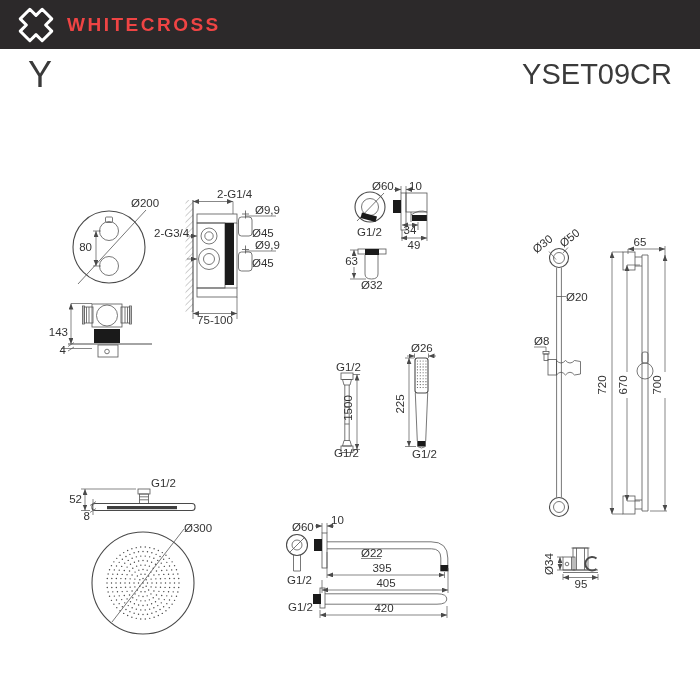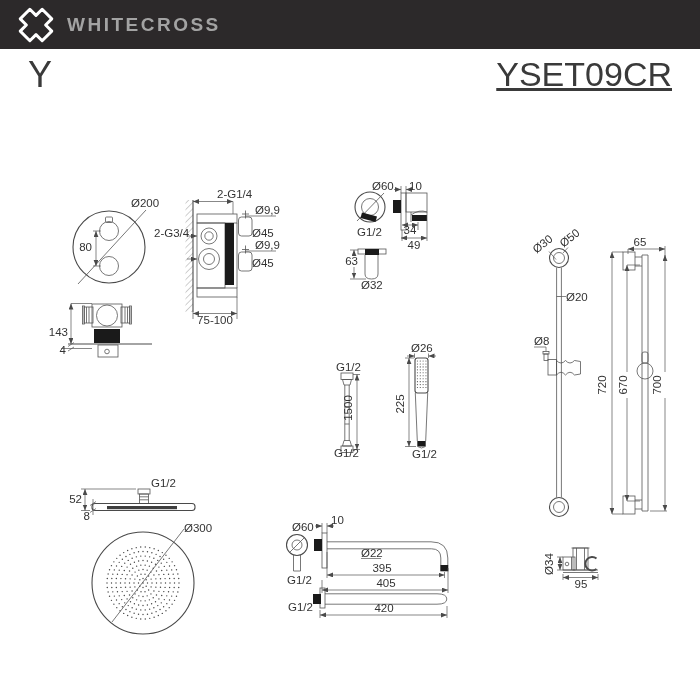--- a/index.html
+++ b/index.html
@@ -1,21 +1,21 @@
 <!DOCTYPE html>
 <html><head>
 <meta charset="utf-8">
 <style>
   html,body{margin:0;padding:0;background:#ffffff;}
   .page{width:700px;height:700px;position:relative;font-family:"Liberation Sans",sans-serif;background:#fff;overflow:hidden;}
   header.bar{height:49px;background:#2c292a;display:flex;align-items:center;padding-left:13px;box-sizing:border-box;}
-  .brand{color:#a3a3a3;font-size:19px;font-weight:bold;letter-spacing:2.5px;margin-left:8px;}
+  .brand{color:#ef4444;font-size:19px;font-weight:bold;letter-spacing:2.5px;margin-left:8px;}
   .titlerow{height:51px;display:flex;align-items:center;justify-content:space-between;padding:0 28px;box-sizing:border-box;color:#3a3a3a;}
   .series{font-size:36px;}
-  .model{font-size:34px;text-decoration:underline;}
+  .model{font-size:29px;}
   svg#drawing{display:block;}
   .ln{stroke:#555555;stroke-width:0.8;fill:none;}
   .lt{stroke:#4a4a4a;stroke-width:1.1;fill:none;}
   .dm{stroke:#555555;stroke-width:0.7;fill:none;}
   .blk{fill:#1a1a1a;stroke:none;}
   .band{fill:#3f3f3f;stroke:none;}
   text.dim{font-size:11.5px;fill:#333333;font-family:"Liberation Sans",sans-serif;}
 </style>
 </head>
 <body>

